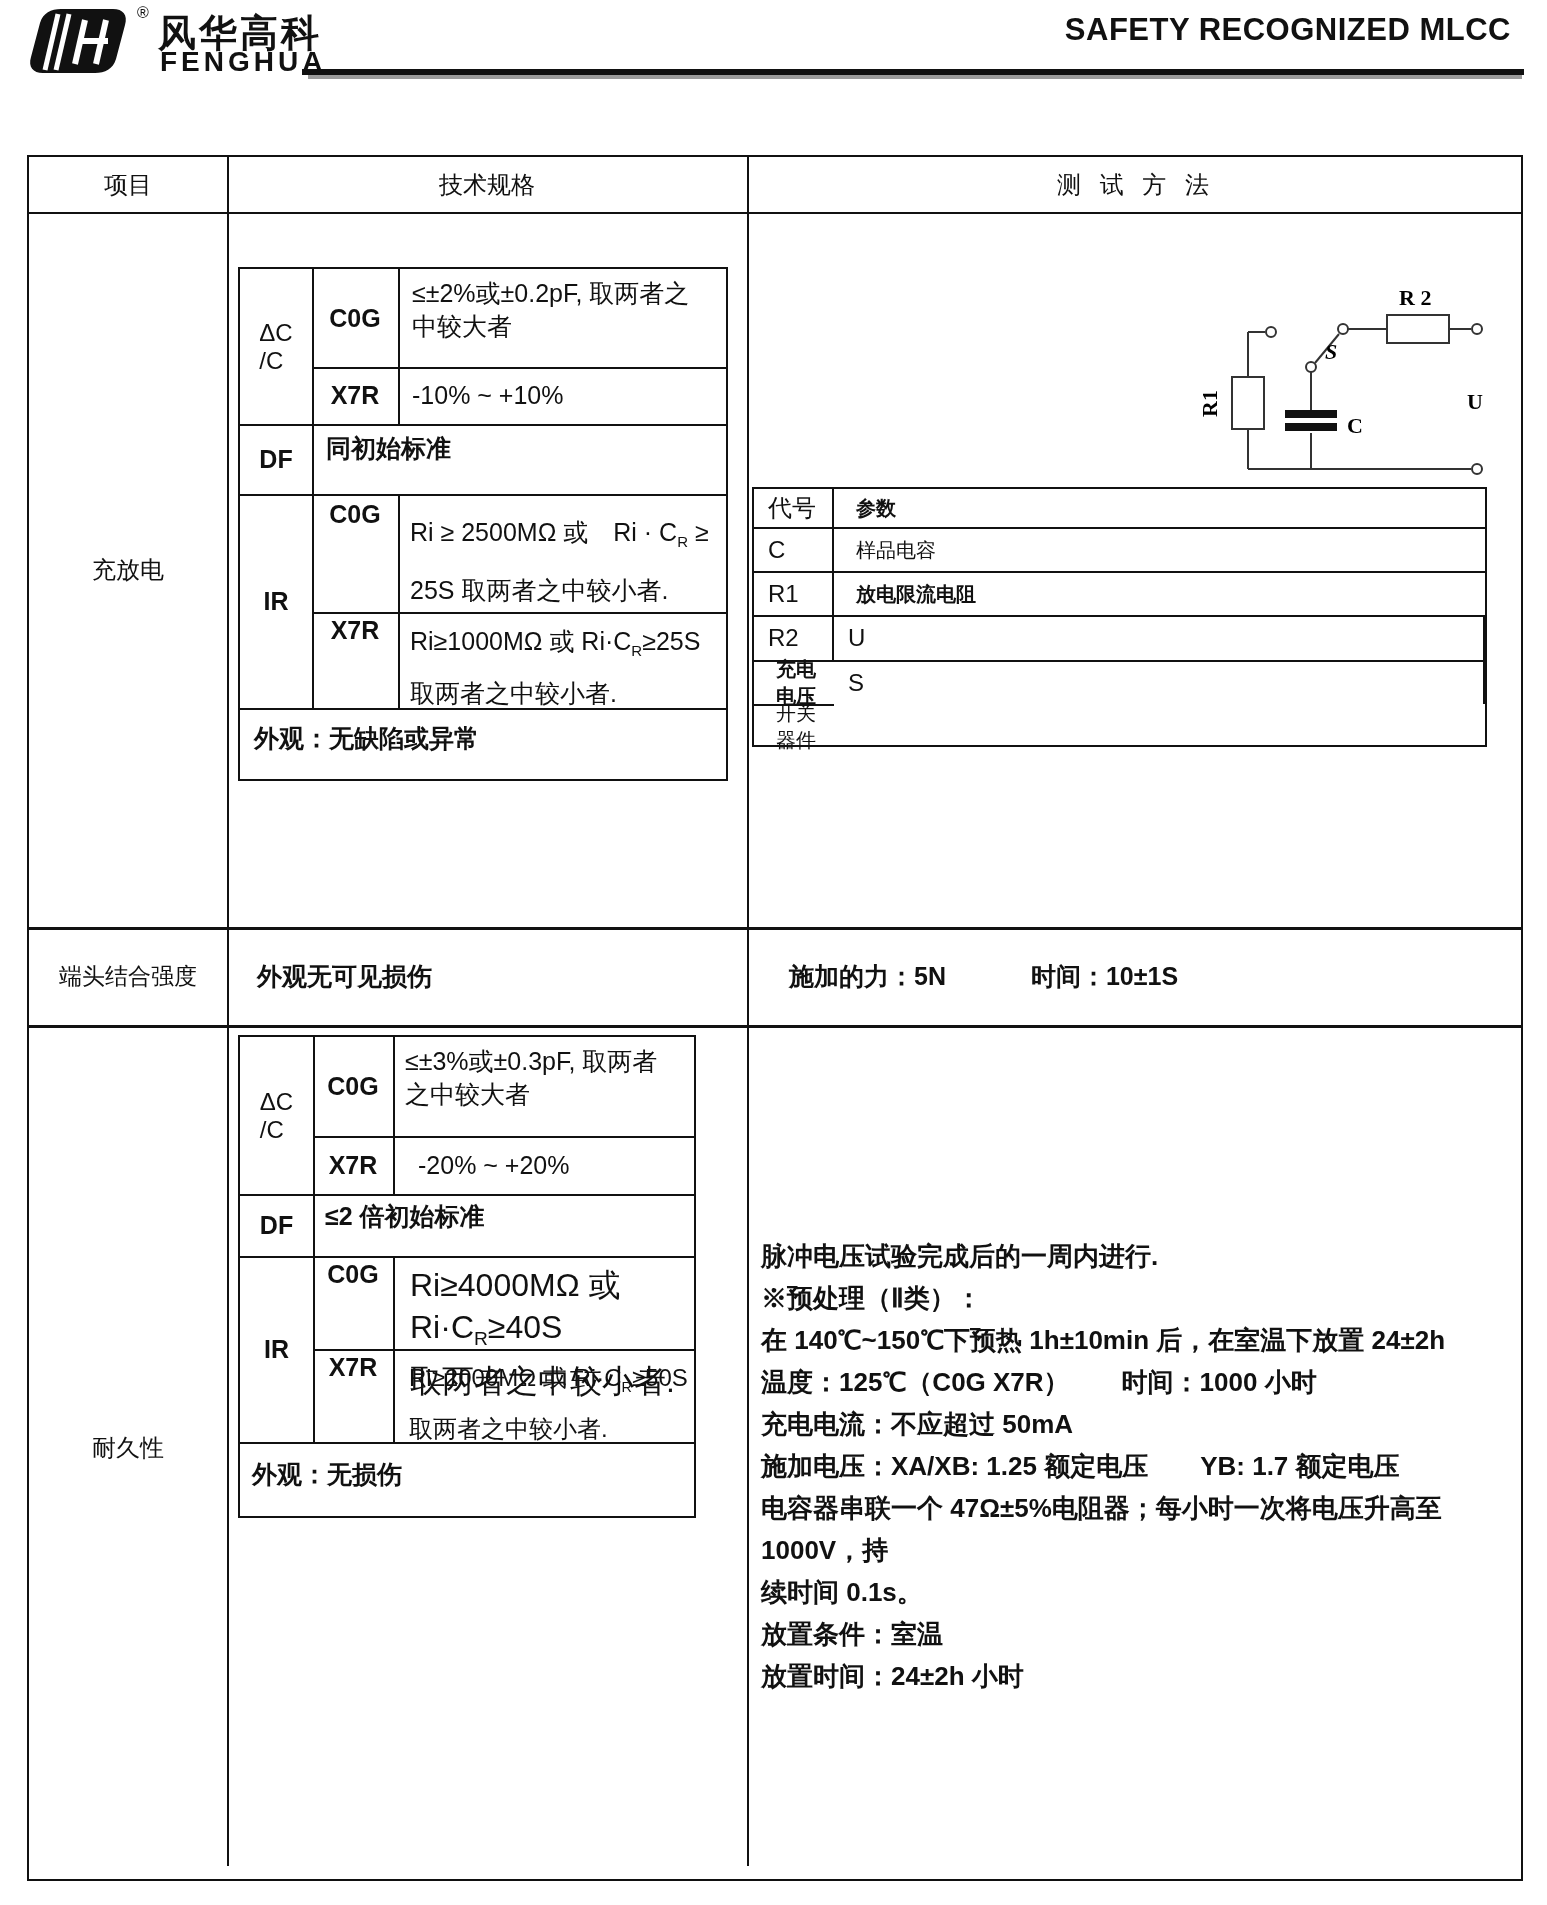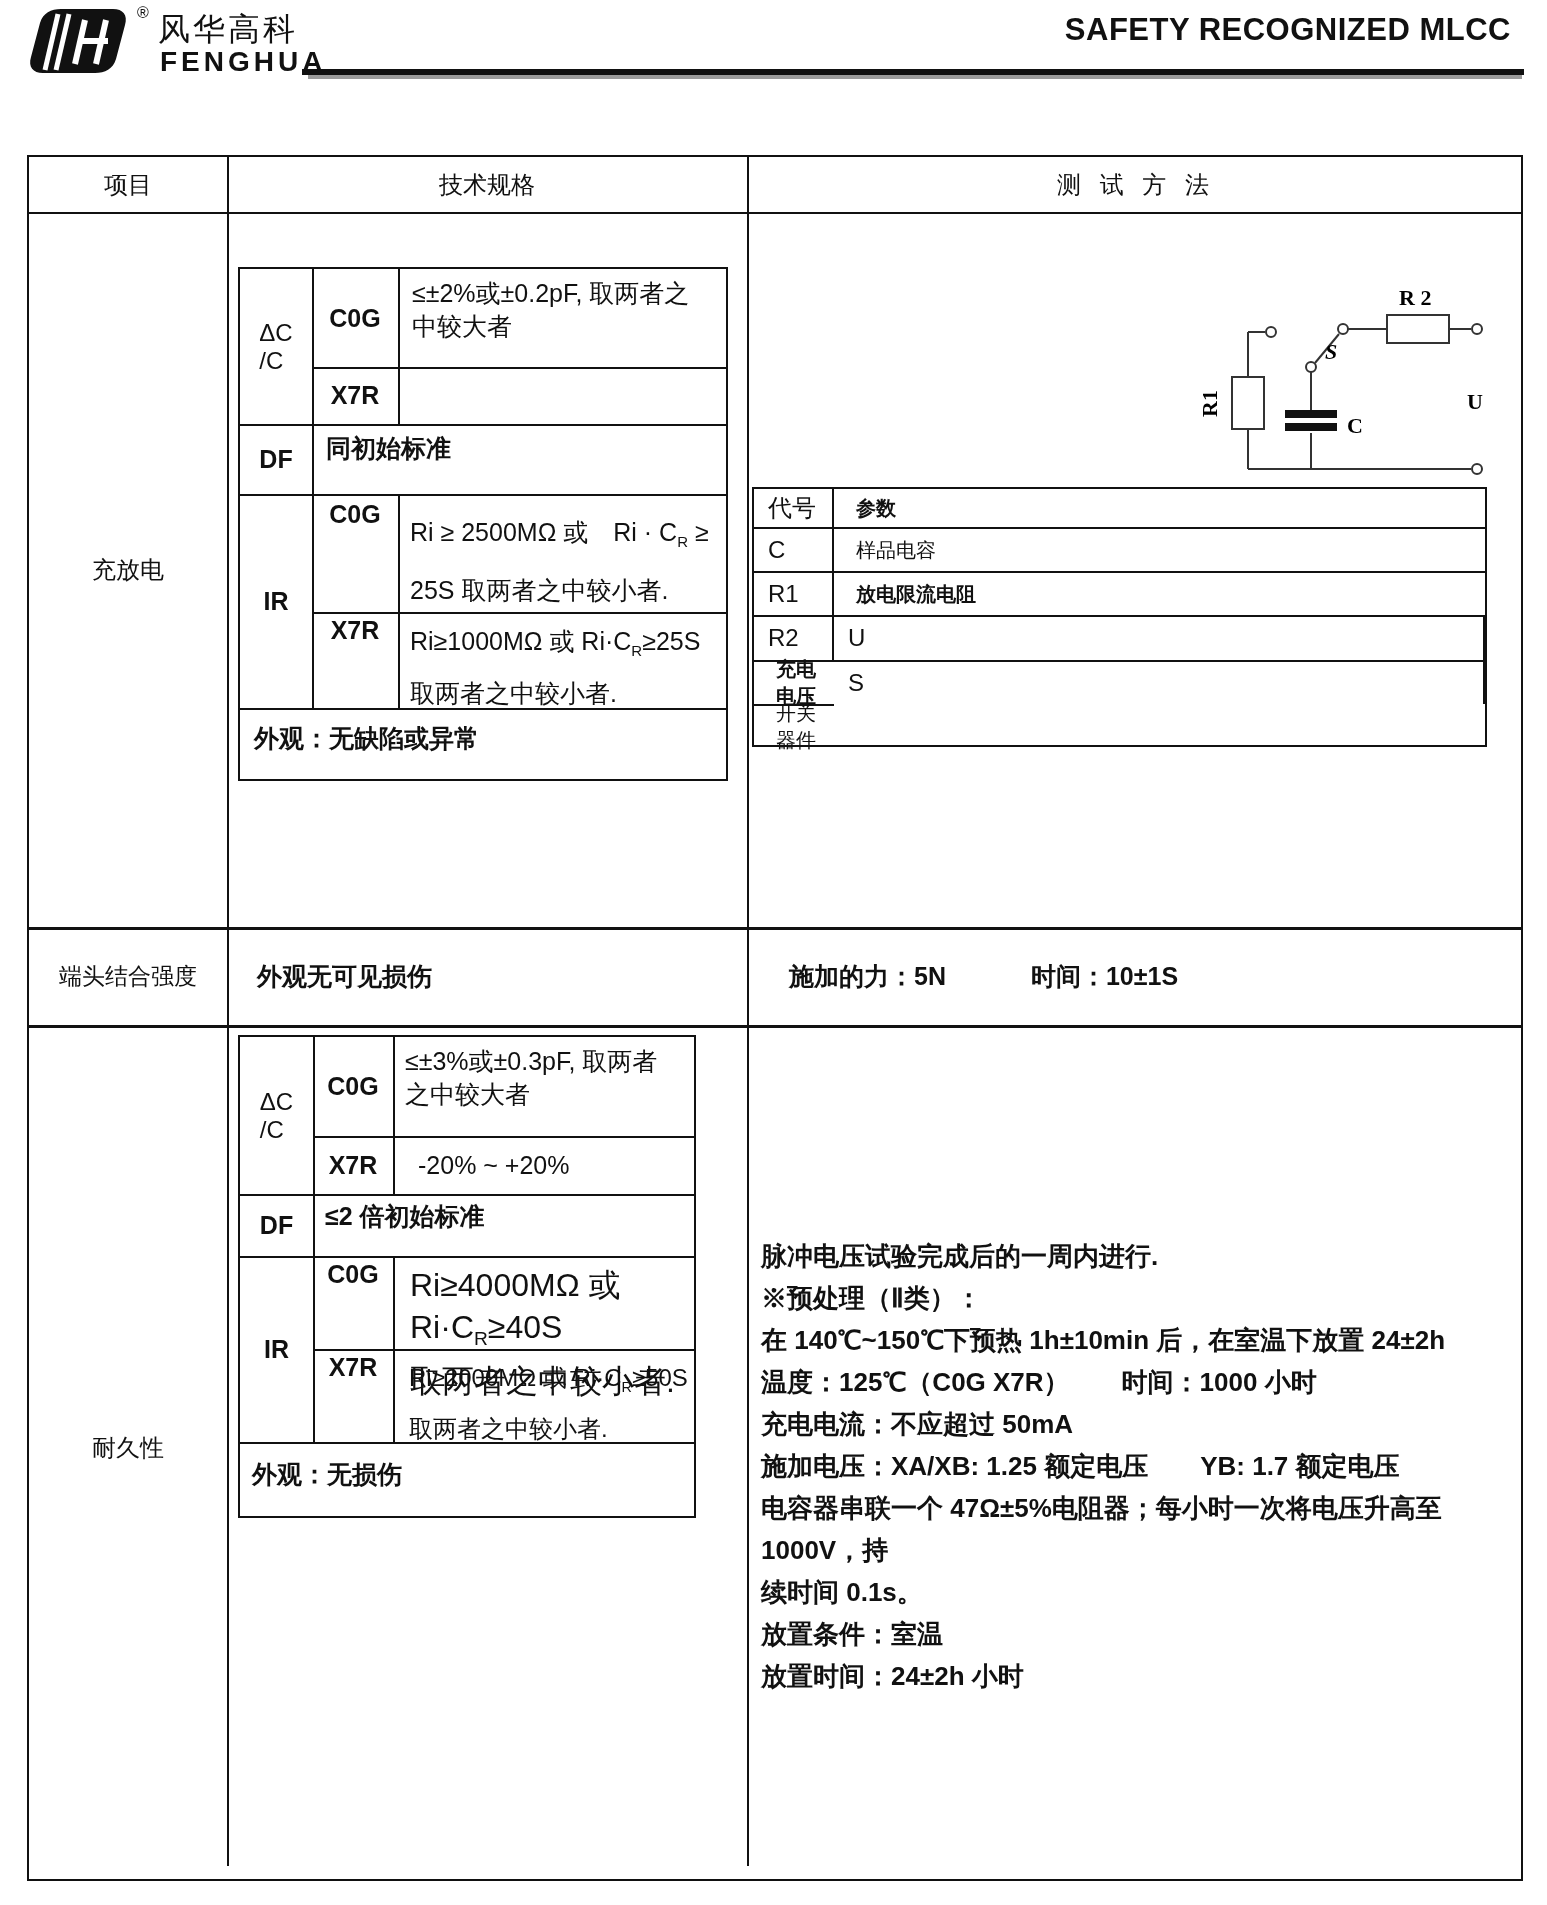--- a/index.html
+++ b/index.html
@@ -5,21 +5,21 @@
   html,body{margin:0;padding:0;background:#fff;}
   .page{position:relative;width:1547px;height:1905px;background:#ffffff;
         font-family:"Liberation Sans",sans-serif;color:#111;overflow:hidden;}
   .abs{position:absolute;}
   .line{position:absolute;background:#111;}
   .center{display:flex;align-items:center;justify-content:center;}
   .vcenter{display:flex;align-items:center;}
   .pre{white-space:pre-line;}
 
   
-  .brand-cn{position:absolute;left:158px;top:8px;font-size:32px;font-weight:400;letter-spacing:3px;}
+  .brand-cn{position:absolute;left:158px;top:8px;font-size:38px;font-weight:700;letter-spacing:3px;}
   .brand-en{position:absolute;left:160px;top:46px;font-size:28px;font-weight:700;letter-spacing:4px;}
   .reg{position:absolute;left:137px;top:4px;font-size:16px;}
   .doc-title{position:absolute;right:36px;top:12px;font-size:31px;font-weight:800;letter-spacing:.5px;}
 
   
   .table{position:absolute;left:27px;top:155px;width:1496px;height:1726px;border:2px solid #111;box-sizing:border-box;}
   .th{font-size:24px;font-weight:500;}
   .rowlabel{font-size:24px;font-weight:500;}
 
   
@@ -85,20 +85,21 @@
       <div class="line" style="left:0;top:225px;width:486px;height:2px;"></div>
       <div class="line" style="left:72px;top:343px;width:414px;height:2px;"></div>
       <div class="line" style="left:0;top:439px;width:486px;height:2px;"></div>
 
       <div class="abs center lbl pre" style="left:0;top:0;width:72px;height:155px;font-weight:500;font-size:24px;">ΔC
 /C</div>
       <div class="abs center lbl" style="left:72px;top:0;width:86px;height:98px;">C0G</div>
       <div class="abs spec" style="left:158px;top:0;width:314px;height:98px;padding:8px 0 0 14px;">≤±2%或±0.2pF, 取两者之
 中较大者</div>
       <div class="abs center lbl" style="left:72px;top:98px;width:86px;height:57px;">X7R</div>
+      <div class="abs vcenter spec" style="left:158px;top:98px;width:314px;height:57px;padding-left:14px;">-10% ~ +10%</div>
       <div class="abs center lbl" style="left:0;top:155px;width:72px;height:70px;">DF</div>
       <div class="abs spec" style="left:72px;top:155px;width:400px;height:70px;padding:8px 0 0 14px;font-weight:600;">同初始标准</div>
       <div class="abs center lbl" style="left:0;top:225px;width:72px;height:214px;">IR</div>
       <div class="abs lbl" style="left:72px;top:225px;width:86px;height:118px;padding-top:6px;text-align:center;">C0G</div>
       <div class="abs spec" style="left:158px;top:225px;width:316px;height:118px;padding:14px 0 0 12px;line-height:49px;"><span>Ri ≥ 2500MΩ 或　Ri · C</span><sub>R</sub><span> ≥
 25S 取两者之中较小者.</span></div>
       <div class="abs lbl" style="left:72px;top:343px;width:86px;height:96px;padding-top:4px;text-align:center;">X7R</div>
       <div class="abs spec" style="left:158px;top:343px;width:316px;height:96px;padding:8px 0 0 12px;line-height:42px;"><span>Ri≥1000MΩ 或 Ri·C</span><sub>R</sub><span>≥25S
 取两者之中较小者.</span></div>
       <div class="abs spec" style="left:0;top:439px;width:470px;height:71px;padding:14px 0 0 14px;font-weight:600;">外观：无缺陷或异常</div>

